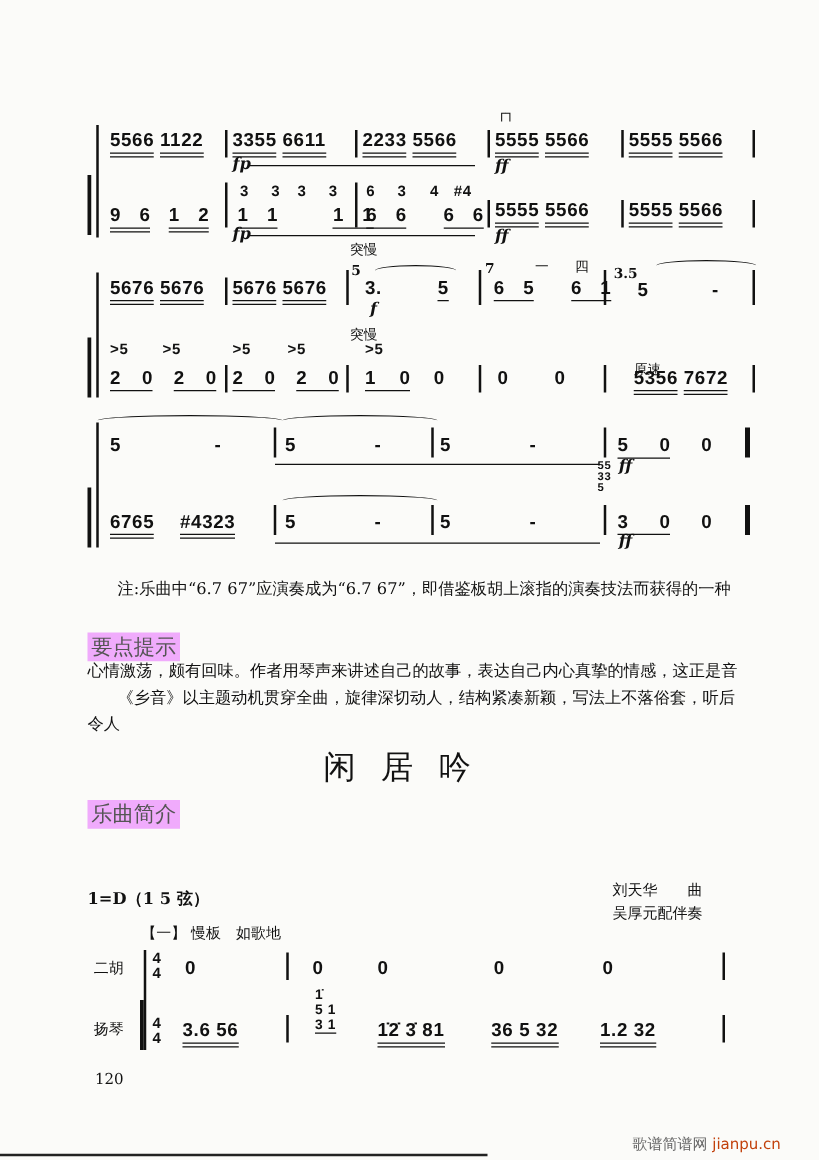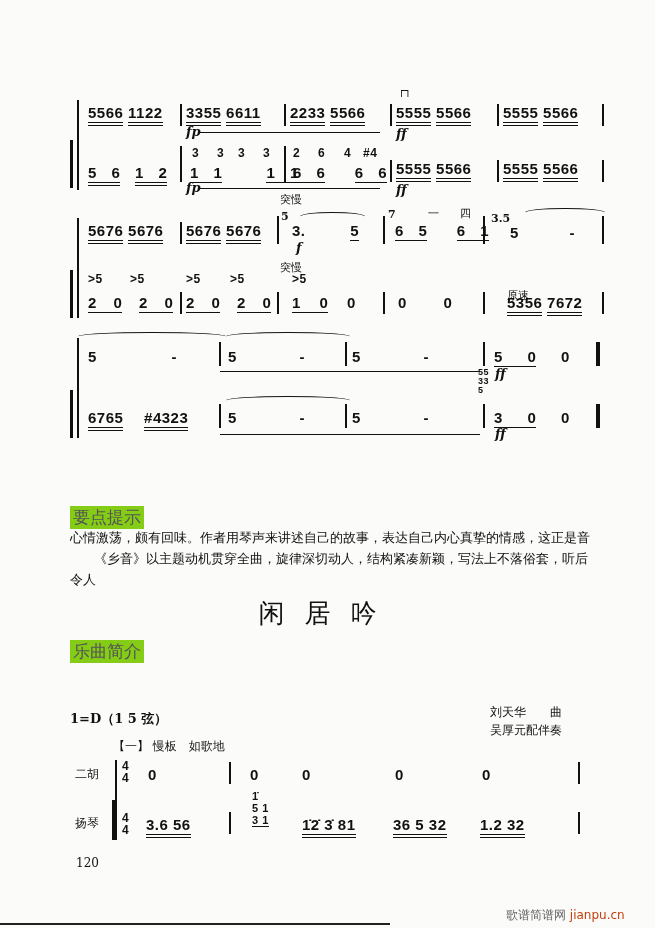--- a/index.html
+++ b/index.html
@@ -9,21 +9,21 @@
   .ul1{border-bottom:1.5px solid #111;padding-bottom:1px;}
   .ul2{border-bottom:4px double #111;padding-bottom:1px;}
   .bar{position:absolute;width:1.5px;background:#111;}
   .dbl{position:absolute;width:4px;background:#111;}
   .dyn{font-family:"DejaVu Serif",serif;font-style:italic;font-weight:bold;font-size:13px;position:absolute;}
   .small{font-size:11px;position:absolute;white-space:nowrap;}
   .brace{position:absolute;border-left:3px solid #111;}
   .hairpin{position:absolute;height:0;border-top:1px solid #111;}
   .tie{position:absolute;border-top:1.5px solid #111;border-radius:50% 50% 0 0;height:8px;}
   .para{position:absolute;left:70px;width:525px;font-size:13px;line-height:21px;}
-  .section-title{position:absolute;left:70px;background:#84cc16;color:#555;font-family:"DejaVu Sans",sans-serif;font-size:17px;padding:0 3px;}
+  .section-title{position:absolute;left:70px;background:#f0abfc;color:#555;font-family:"DejaVu Sans",sans-serif;font-size:17px;padding:0 3px;}
   .main-title{position:absolute;left:0;width:655px;text-align:center;font-family:"DejaVu Sans",sans-serif;font-size:26px;letter-spacing:20px;}
   .sysline{position:absolute;width:1.5px;background:#111;}
   .label{position:absolute;font-size:12px;}
 </style>
 </head>
 <body>
 
 <div>
   <div class="sysline" style="left:77px;top:100px;height:90px;"></div>
   <div class="brace" style="left:70px;top:140px;height:48px;"></div>
@@ -38,23 +38,23 @@
   <div class="abs num" style="left:396px;top:104px;"><span class="ul2">5555</span> <span class="ul2">5566</span></div>
   <div class="bar" style="left:497px;top:104px;height:22px;"></div>
   <div class="abs num" style="left:503px;top:104px;"><span class="ul2">5555</span> <span class="ul2">5566</span></div>
   <div class="bar" style="left:602px;top:104px;height:22px;"></div>
   <div class="dyn" style="left:186px;top:124px;">fp</div>
   <div class="hairpin" style="left:200px;top:132px;width:180px;"></div>
   <div class="dyn" style="left:396px;top:126px;">ff</div>
 
   <div class="abs num" style="left:192px;top:146px;font-size:12px;word-spacing:14px;">3  3</div>
   <div class="abs num" style="left:238px;top:146px;font-size:12px;word-spacing:14px;">3  3</div>
-  <div class="abs num" style="left:293px;top:146px;font-size:12px;word-spacing:14px;">2  6</div>
+  <div class="abs num" style="left:293px;top:146px;font-size:12px;word-spacing:14px;">6  3</div>
   <div class="abs num" style="left:344px;top:146px;font-size:12px;word-spacing:8px;">4 #4</div>
-  <div class="abs num" style="left:88px;top:164px;word-spacing:10px;"><span class="ul2">5 6</span> <span class="ul2">1 2</span></div>
+  <div class="abs num" style="left:88px;top:164px;word-spacing:10px;"><span class="ul2">9 6</span> <span class="ul2">1 2</span></div>
   <div class="bar" style="left:180px;top:146px;height:36px;"></div>
   <div class="abs num" style="left:190px;top:164px;word-spacing:10px;"><span class="ul1">1 1</span>&nbsp;&nbsp; <span class="ul1">1 1</span></div>
   <div class="bar" style="left:284px;top:146px;height:36px;"></div>
   <div class="abs num" style="left:293px;top:164px;word-spacing:10px;"><span class="ul1">6 6</span>&nbsp; <span class="ul1">6 6</span></div>
   <div class="bar" style="left:390px;top:160px;height:22px;"></div>
   <div class="abs num" style="left:396px;top:160px;"><span class="ul2">5555</span> <span class="ul2">5566</span></div>
   <div class="bar" style="left:497px;top:160px;height:22px;"></div>
   <div class="abs num" style="left:503px;top:160px;"><span class="ul2">5555</span> <span class="ul2">5566</span></div>
   <div class="bar" style="left:602px;top:160px;height:22px;"></div>
   <div class="dyn" style="left:186px;top:180px;">fp</div>
@@ -131,20 +131,21 @@
   <div class="bar" style="left:345px;top:404px;height:24px;"></div>
   <div class="abs num" style="left:352px;top:409px;word-spacing:58px;"><span>5</span> <span>-</span></div>
   <div class="bar" style="left:483px;top:404px;height:24px;"></div>
   <div class="abs num" style="left:494px;top:409px;word-spacing:20px;"><span class="ul1">3 0</span> <span>0</span></div>
   <div class="dbl" style="left:596px;top:404px;height:24px;"></div>
   <div class="hairpin" style="left:220px;top:434px;width:260px;"></div>
   <div class="dyn" style="left:495px;top:426px;">ff</div>
 </div>
 
 <div class="para" style="top:461px;text-indent:24px;">
+  <div>注:乐曲中“6.7 67”应演奏成为“6.7 67”，即借鉴板胡上滚指的演奏技法而获得的一种</div>
 </div>
 
 <div class="section-title" style="top:506px;">要点提示</div>
 <div class="para" style="top:527px;">
   <div>心情激荡，颇有回味。作者用琴声来讲述自己的故事，表达自己内心真挚的情感，这正是音</div>
   <div style="text-indent:24px;">《乡音》以主题动机贯穿全曲，旋律深切动人，结构紧凑新颖，写法上不落俗套，听后令人</div>
 </div>
 
 <div class="main-title" style="top:596px;">闲居吟</div>
 <div class="section-title" style="top:640px;font-family:Liberation Serif, serif;">乐曲简介</div>

